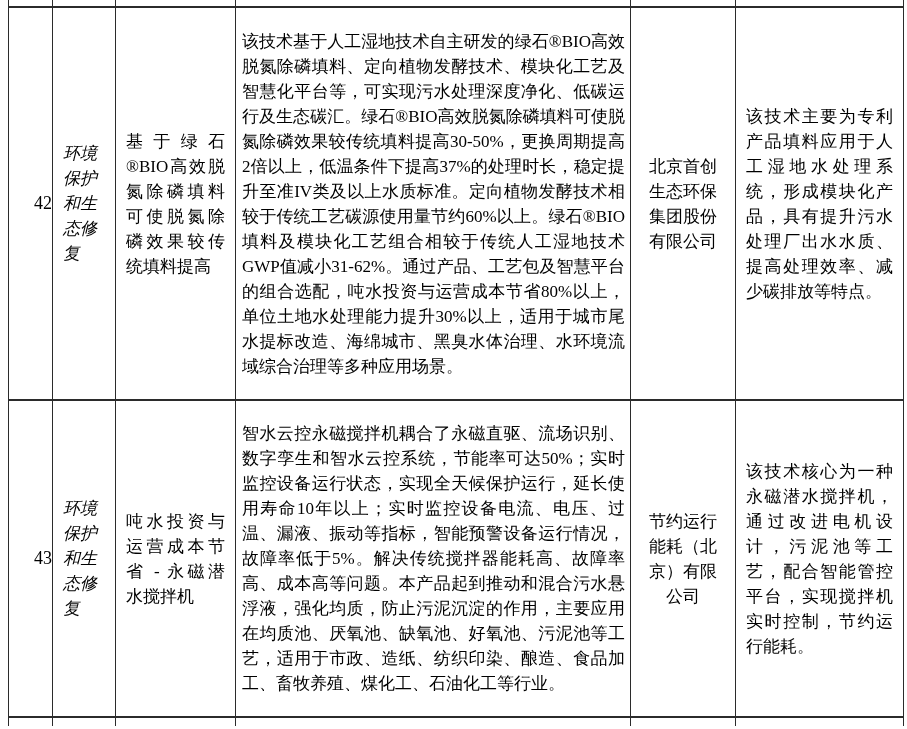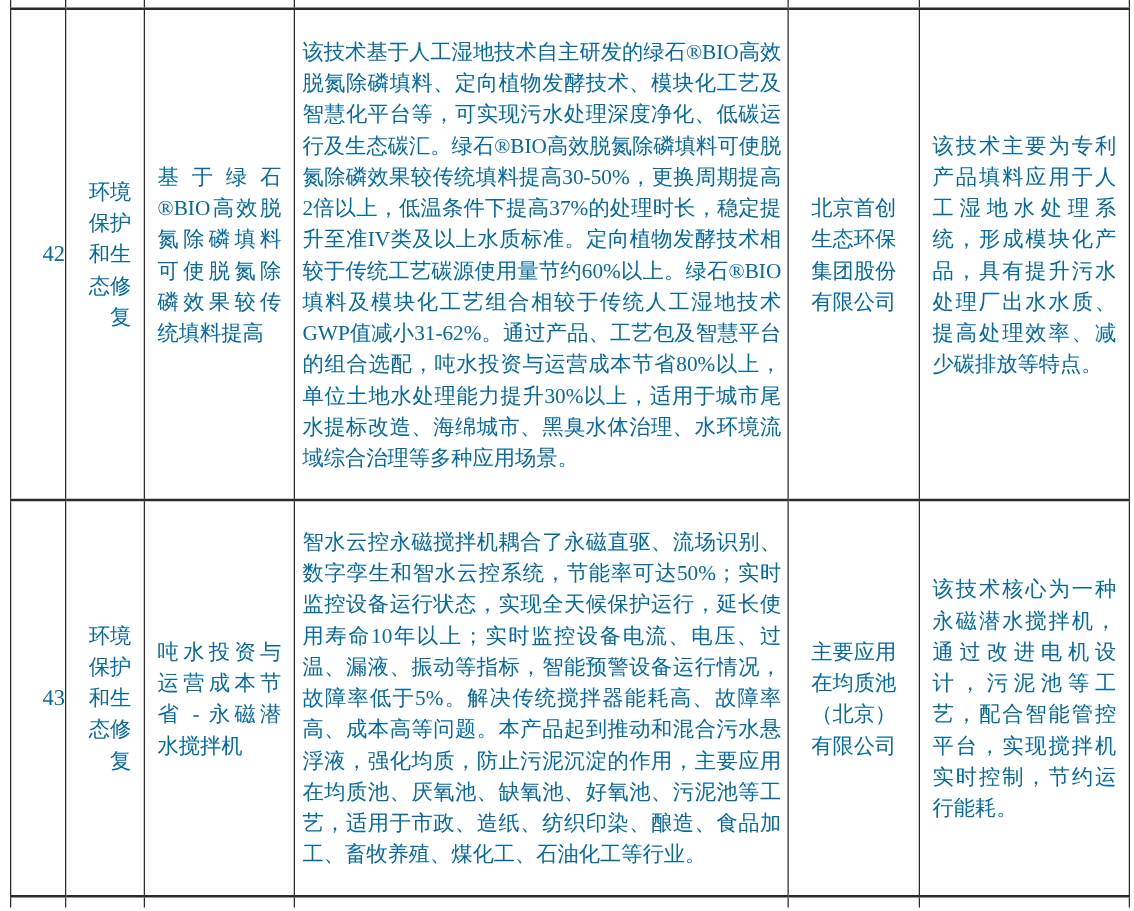--- a/index.html
+++ b/index.html
@@ -20,37 +20,38 @@
     width: 895px;
     border-collapse: collapse;
     table-layout: fixed;
   }
   td {
     border-left: 1px solid #2b2b2b;
     border-right: 1px solid #2b2b2b;
     vertical-align: middle;
     font-size: 17px;
     line-height: 25px;
-    color: #0369a1;
+    color: #000000;
     overflow: hidden;
   }
   tr.sliver-top td { border-top: none; border-bottom: 2px solid #2b2b2b; }
   tr.row-main td { border-top: 2px solid #2b2b2b; border-bottom: 2px solid #2b2b2b; }
   tr.sliver-bottom td { border-top: 2px solid #2b2b2b; border-bottom: none; }
   tr.sliver-top { height: 7px; }
   tr.row-42 { height: 393px; }
   tr.row-43 { height: 317px; }
   tr.sliver-bottom { height: 9px; }
   td.cell-num {
     text-align: right;
     font-size: 18px;
   }
   td.cell-cat {
-    text-align: right;
+    text-align: left;
     padding: 0 10px;
+    font-style: italic;
   }
   td.cell-name {
     text-align: justify;
     text-align-last: left;
     padding: 0 10px;
   }
   td.cell-desc {
     text-align: justify;
     text-align-last: left;
     padding: 1px 5px 1px 6px;
@@ -94,21 +95,21 @@
         <td class="cell-name">基于绿石®BIO高效脱氮除磷填料可使脱氮除磷效果较传统填料提高</td>
         <td class="cell-desc">该技术基于人工湿地技术自主研发的绿石®BIO高效脱氮除磷填料、定向植物发酵技术、模块化工艺及智慧化平台等，可实现污水处理深度净化、低碳运行及生态碳汇。绿石®BIO高效脱氮除磷填料可使脱氮除磷效果较传统填料提高30-50%，更换周期提高2倍以上，低温条件下提高37%的处理时长，稳定提升至准IV类及以上水质标准。定向植物发酵技术相较于传统工艺碳源使用量节约60%以上。绿石®BIO填料及模块化工艺组合相较于传统人工湿地技术GWP值减小31-62%。通过产品、工艺包及智慧平台的组合选配，吨水投资与运营成本节省80%以上，单位土地水处理能力提升30%以上，适用于城市尾水提标改造、海绵城市、黑臭水体治理、水环境流域综合治理等多种应用场景。</td>
         <td class="cell-company">北京首创生态环保集团股份有限公司</td>
         <td class="cell-app">该技术主要为专利产品填料应用于人工湿地水处理系统，形成模块化产品，具有提升污水处理厂出水水质、提高处理效率、减少碳排放等特点。</td>
       </tr>
       <tr class="row-main row-43">
         <td class="cell-num">43</td>
         <td class="cell-cat">环境保护和生态修复</td>
         <td class="cell-name">吨水投资与运营成本节省 - 永磁潜水搅拌机</td>
         <td class="cell-desc">智水云控永磁搅拌机耦合了永磁直驱、流场识别、数字孪生和智水云控系统，节能率可达50%；实时监控设备运行状态，实现全天候保护运行，延长使用寿命10年以上；实时监控设备电流、电压、过温、漏液、振动等指标，智能预警设备运行情况，故障率低于5%。解决传统搅拌器能耗高、故障率高、成本高等问题。本产品起到推动和混合污水悬浮液，强化均质，防止污泥沉淀的作用，主要应用在均质池、厌氧池、缺氧池、好氧池、污泥池等工艺，适用于市政、造纸、纺织印染、酿造、食品加工、畜牧养殖、煤化工、石油化工等行业。</td>
-        <td class="cell-company">主要应用在均质池（北京）有限公司</td>
+        <td class="cell-company">节约运行能耗（北京）有限公司</td>
         <td class="cell-app">该技术核心为一种永磁潜水搅拌机，通过改进电机设计，污泥池等工艺，配合智能管控平台，实现搅拌机实时控制，节约运行能耗。</td>
       </tr>
       <tr class="sliver-bottom">
         <td></td>
         <td></td>
         <td></td>
         <td></td>
         <td></td>
         <td></td>
       </tr>

